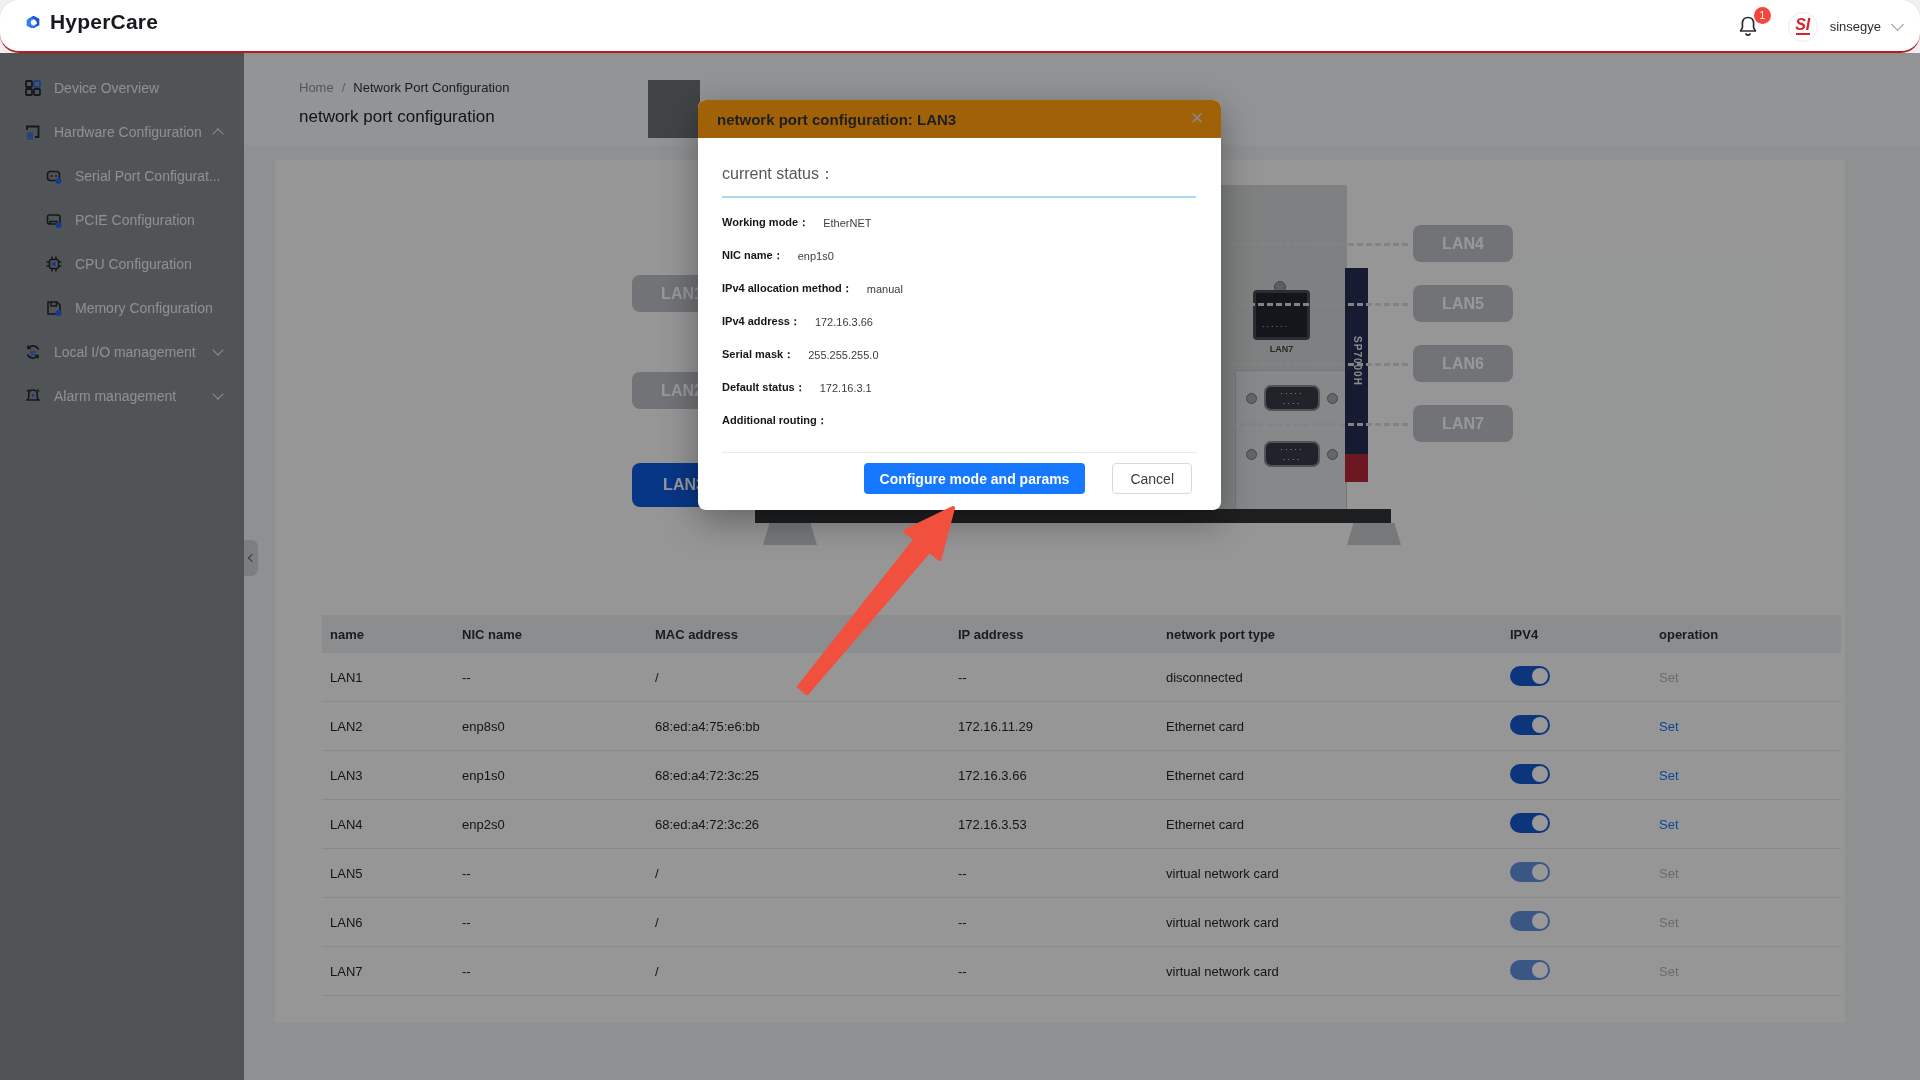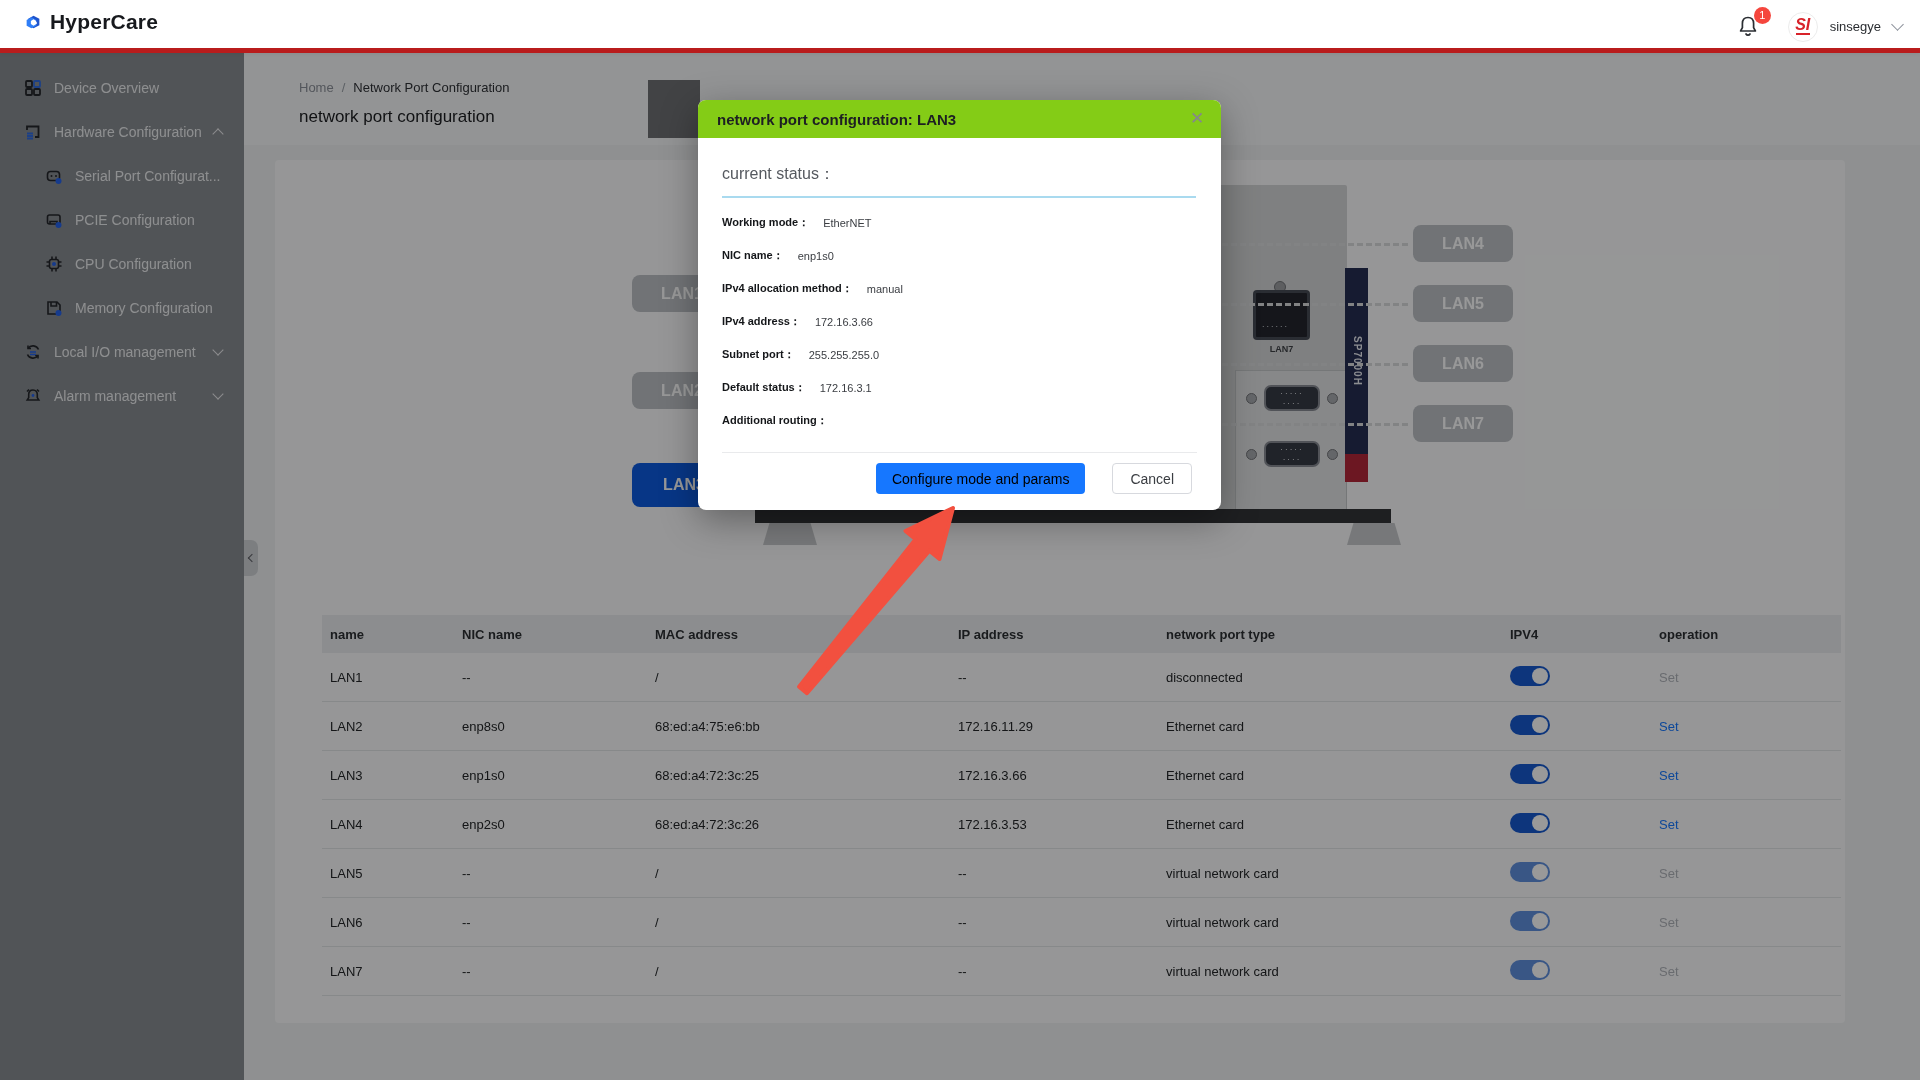--- a/index.html
+++ b/index.html
@@ -1,21 +1,21 @@
 <!DOCTYPE html>
 <html><head>
 <meta charset="utf-8">
 <style>
   * { box-sizing: border-box; margin:0; padding:0; }
   html,body { width:1920px; height:1080px; overflow:hidden; background:#eef0f2;
               font-family:"Liberation Sans", sans-serif; }
 
   
   #topbar { position:absolute; left:0; top:0; width:1920px; height:53px; background:#ffffff;
-            border-bottom:5px solid #b91c1c; box-shadow:0 1px 4px rgba(0,0,0,.06); z-index:60; }
+            border-bottom:2px solid #b91c1c; box-shadow:0 1px 4px rgba(0,0,0,.06); z-index:60;border-radius:19px; }
   .logo-wrap { position:absolute; left:24px; top:10px; display:flex; align-items:center; gap:8px; }
   .brand { font-size:21px; font-weight:bold; color:#17191d; letter-spacing:.2px; }
   .top-right { position:absolute; right:18px; top:0; height:53px; display:flex; align-items:center; gap:12px; }
   .bell-wrap { position:relative; width:26px; height:26px; margin-right:14px; cursor:pointer; }
   .badge { position:absolute; top:-7px; right:-9px; min-width:17px; height:17px; border-radius:9px;
            background:#f5463d; color:#fff; font-size:11px; line-height:17px; text-align:center; padding:0 4px; }
   .avatar { width:30px; height:30px; border-radius:50%; background:#fff; border:1px solid #ececec;
             display:flex; flex-direction:column; align-items:center; justify-content:center; overflow:hidden; }
   .avatar b { color:#d8232a; font-size:16px; line-height:12px; font-style:italic; }
   .avatar i { display:block; width:14px; height:2px; background:#d8232a; margin-top:2px; }
@@ -88,34 +88,34 @@
   .toggle.strong { background:#1659cf; }
   .toggle.light { background:#5f8fde; }
   .toggle::after { content:""; position:absolute; right:2px; top:2px; width:16px; height:16px; border-radius:50%; background:#fff; }
   .set-link { color:#1677ff; cursor:pointer; }
   .set-link.disabled { color:#b0b3ba; cursor:default; }
 
   
   #overlay { position:absolute; left:0; top:53px; width:1920px; height:1027px; background:rgba(0,0,0,.40); z-index:50; }
   #modal { position:absolute; left:698px; top:100px; width:523px; height:410px; background:#fff; border-radius:8px;
            box-shadow:0 10px 36px rgba(0,0,0,.35); z-index:100; }
-  #modal-header { height:38px; background:#84cc16; border-radius:8px 8px 0 0; display:flex; align-items:center; }
+  #modal-header { height:38px; background:#a16207; border-radius:8px 8px 0 0; display:flex; align-items:center; }
   #modal-title { padding-left:19px; font-size:15px; font-weight:600; color:#1d1f23; }
   #modal-close { position:absolute; right:12px; top:7px; width:24px; height:24px; border:none; background:transparent;
                  color:#85878c; font-size:17px; line-height:24px; text-align:center; cursor:pointer; }
   #modal-section { position:absolute; left:24px; top:64px; font-size:16px; color:#55595f; }
   #modal-divider { position:absolute; left:24px; top:96px; width:474px; height:2px; background:#a9daef; }
   #modal-fields { position:absolute; left:24px; top:106px; width:474px; }
   .m-field { height:33px; display:flex; align-items:center; font-size:11px; }
   .m-label { font-weight:bold; color:#141619; }
   .m-value { margin-left:14px; color:#3a3d42; }
   #modal-footer-divider { position:absolute; left:24px; top:352px; width:475px; height:1px; background:#e9eaec; }
   #modal-buttons { position:absolute; top:363px; right:29px; display:flex; gap:27px; }
   .btn-primary { height:31px; padding:0 16px; background:#1677ff; border:none; border-radius:4px;
-                 color:#000000; font-size:14px; font-weight:400; cursor:pointer; }
+                 color:#ffffff; font-size:14px; font-weight:700; cursor:pointer; }
   .btn-cancel { height:31px; padding:0 17px; background:#fff; border:1px solid #d7d9de; border-radius:4px;
                 color:#3a3d42; font-size:14px; cursor:pointer; }
 
   #arrow-svg { position:absolute; left:0; top:0; width:1920px; height:1080px; z-index:120; pointer-events:none; }
 </style>
 </head>
 <body>
 
 <div id="topbar">
   <div class="logo-wrap">
@@ -377,21 +377,21 @@
     </div>
     <div class="m-field">
       <span class="m-label">IPv4 allocation method：</span>
       <span class="m-value">manual</span>
     </div>
     <div class="m-field">
       <span class="m-label">IPv4 address：</span>
       <span class="m-value">172.16.3.66</span>
     </div>
     <div class="m-field">
-      <span class="m-label">Subnet port：</span>
+      <span class="m-label">Serial mask：</span>
       <span class="m-value">255.255.255.0</span>
     </div>
     <div class="m-field">
       <span class="m-label">Default status：</span>
       <span class="m-value">172.16.3.1</span>
     </div>
     <div class="m-field">
       <span class="m-label">Additional routing：</span>
       <span class="m-value"></span>
     </div>

